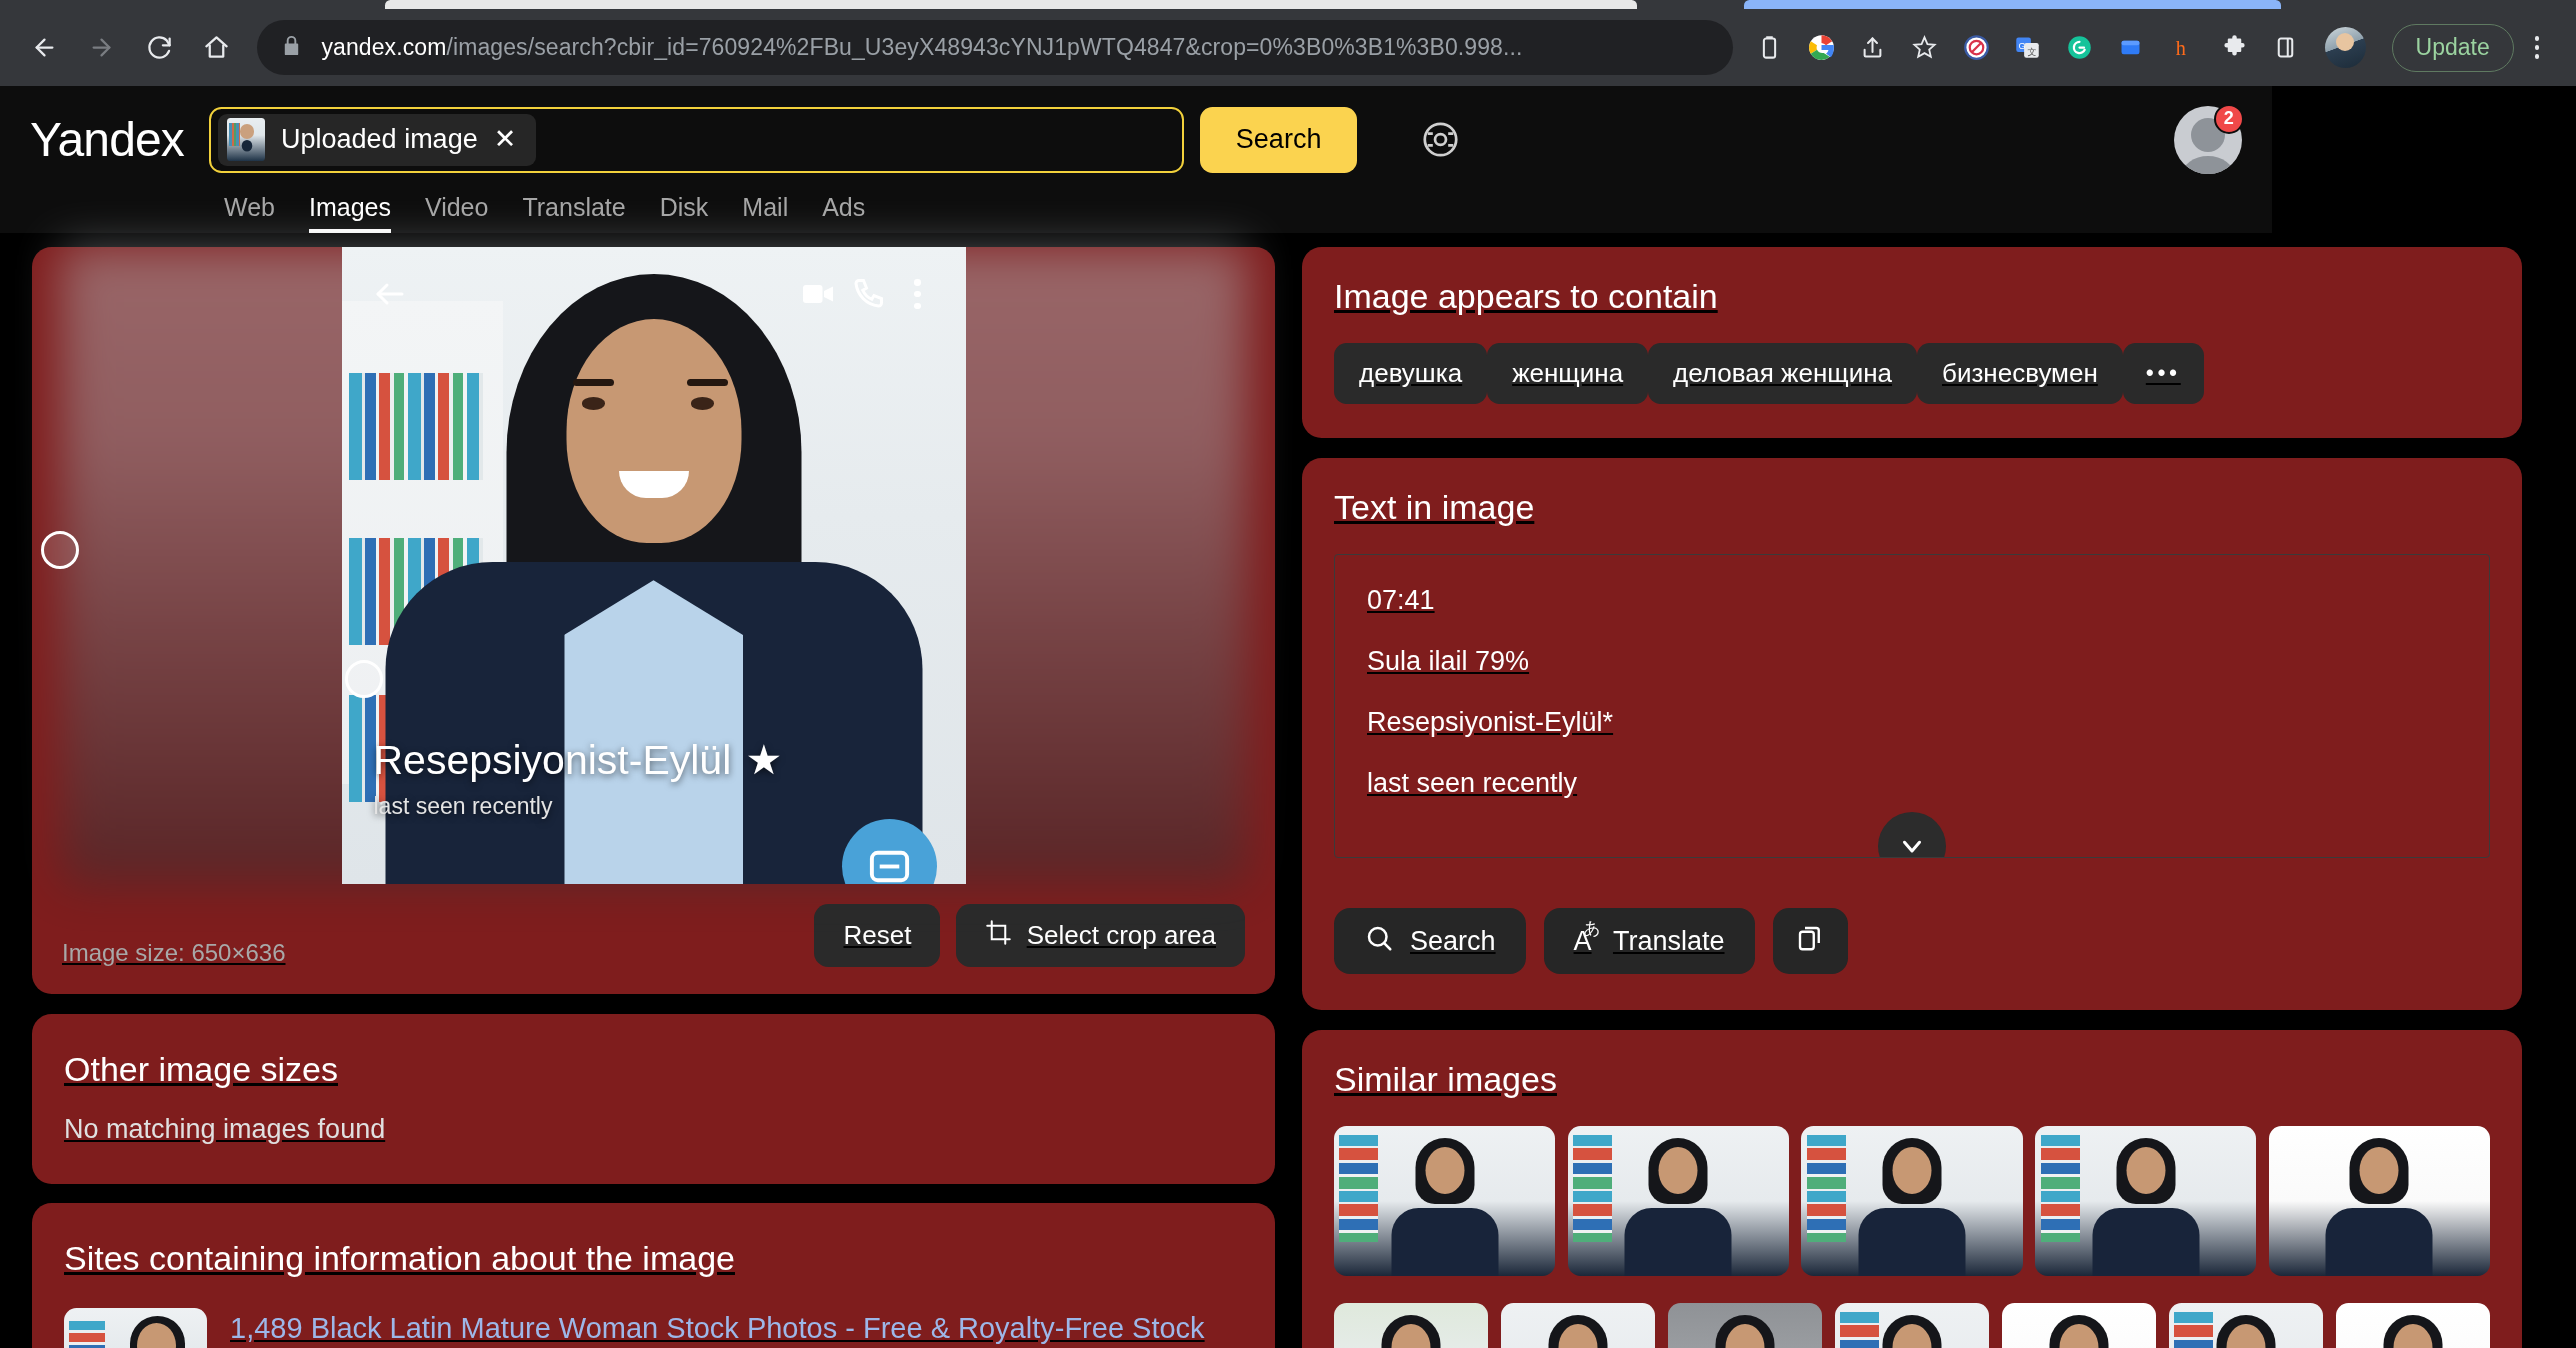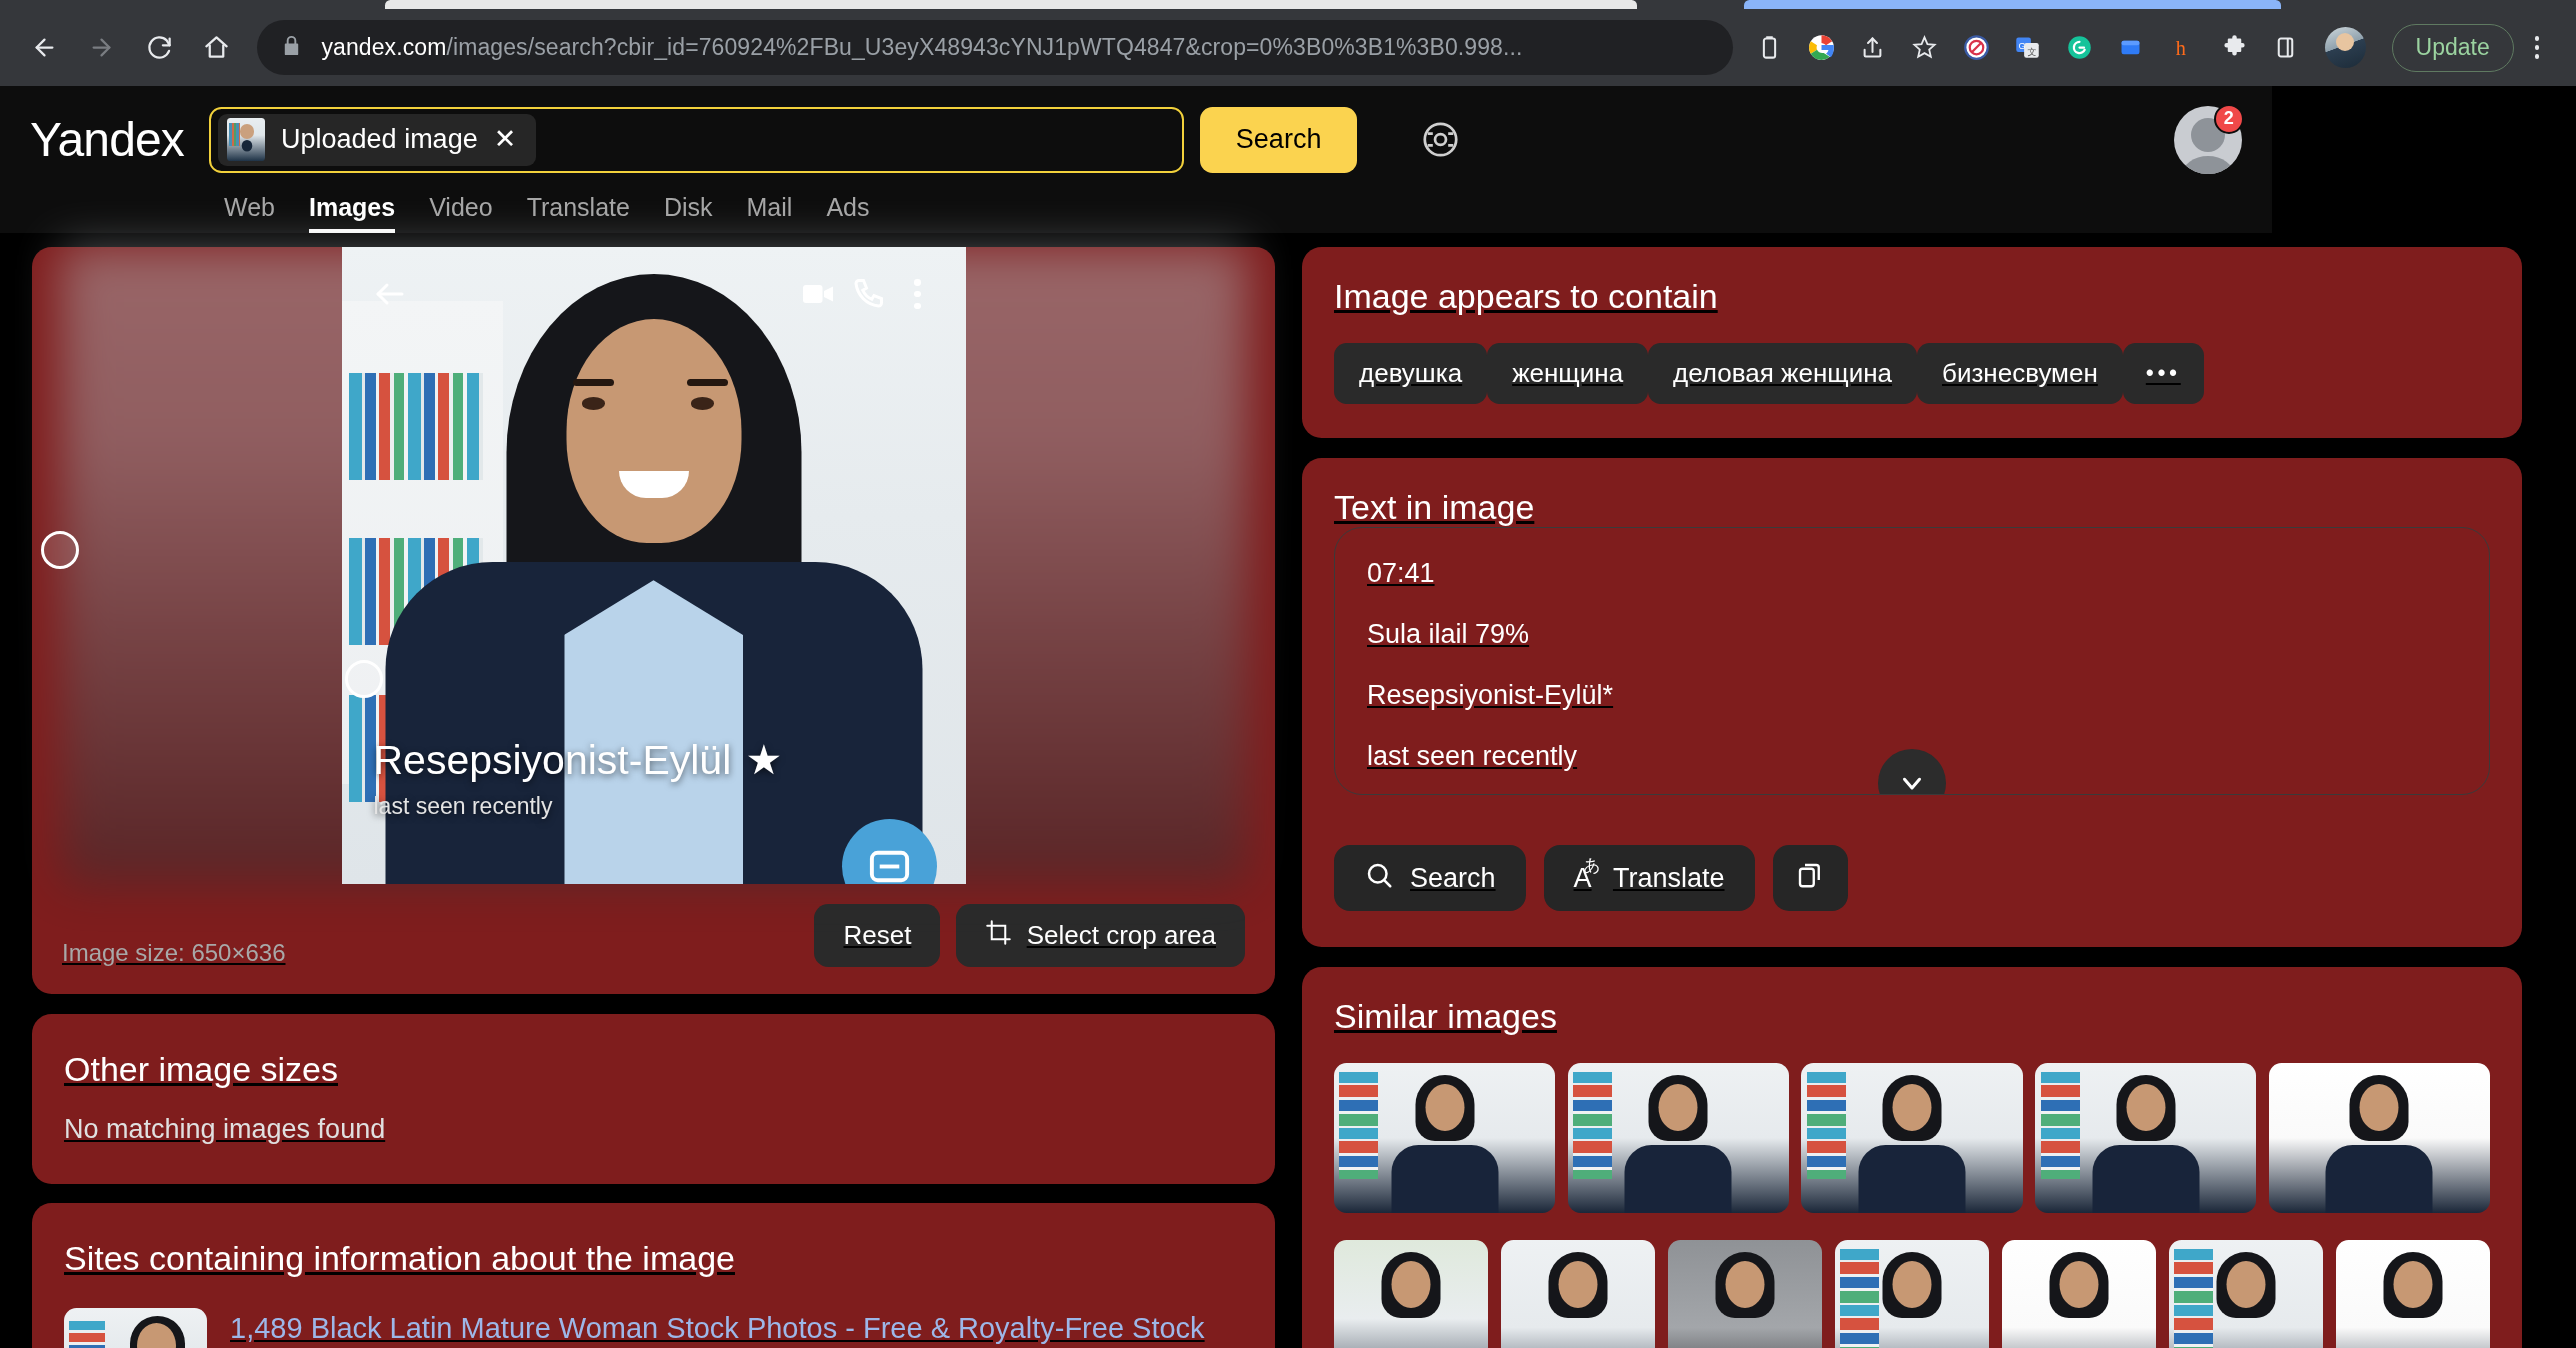--- a/index.html
+++ b/index.html
@@ -119,21 +119,21 @@
     content:''; position:absolute; left:8px; top:50px; width:52px; height:39px;
     border-radius:50% 50% 0 0; background:#8e9399;
   }
   .yx-badge {
     position:absolute; top:-1.8px; right:-1.8px; width:30px; height:30px; border-radius:50%;
     background:#f04949; color:#fff; font-size:18px; font-weight:700;
     display:flex; align-items:center; justify-content:center; border:2.7px solid #0d0d0d;
   }
   .yx-tabs { display: flex; gap: 34px; padding: 19.7px 0 0 224px; }
   .yx-tab { font-size: 25px; color: #a6a6a6; padding-bottom: 10.7px; position: relative; }
-  .yx-tab.active { color: #fff; font-weight: 700; }
+  .yx-tab.active { color: #fff; font-weight: 400; }
   .yx-tab.active::after {
     content:''; position:absolute; left:0; right:0; bottom:0; height:3.6px; background:#fff;
   }
 
   
   #content {
     display: flex; gap: 27px; padding: 14.3px 27px 0 32px;
     background: #000; height: 1125px;
   }
   .col-left { width: 1243px; display: flex; flex-direction: column; gap: 19.7px; }
@@ -262,22 +262,22 @@
   #contains-card { padding: 30px 32px 34px; }
   .chips-row { display: flex; margin-top: 27px; flex-wrap: nowrap; }
   .tag {
     height: 61px; background: #2a2a2a; border-radius: 12.5px; color: #fff;
     font-size: 26px; display: flex; align-items: center; padding: 0 25px; white-space: nowrap;
   }
   .tag.more { padding: 0 23px; letter-spacing: 3.6px; font-size: 23px; }
 
   #text-card { padding: 30px 32px 36px; }
   .text-box {
-    border: 1.8px solid #3a3a3a; border-radius: 28px;
-    padding: 30px 32px 27px; position: relative; height: 268px; overflow: hidden;
+    margin-top: 27px; border: 1.8px solid #3a3a3a; border-radius: 4px;
+    padding: 30px 32px 27px; position: relative; height: 304px; overflow: hidden;
   }
   .text-line { font-size: 27px; color: #fff; margin-bottom: 30px; }
   .text-line:last-child { margin-bottom: 0; }
   .expand-btn {
     position: absolute; left: 50%; bottom: -23px; transform: translateX(-50%);
     width: 68px; height: 68px; border-radius: 50%; background: #2c2c2c;
     display: flex; align-items: center; justify-content: center;
   }
   .expand-btn svg { width: 30px; height: 30px; }
   .text-actions { display: flex; gap: 18px; margin-top: 50px; }

